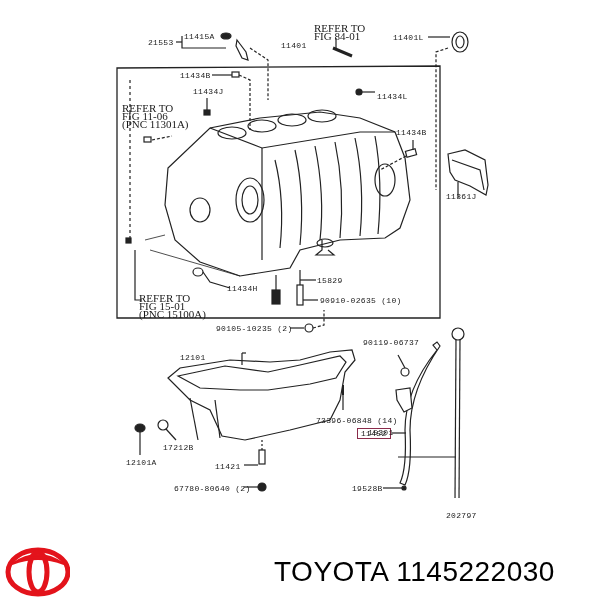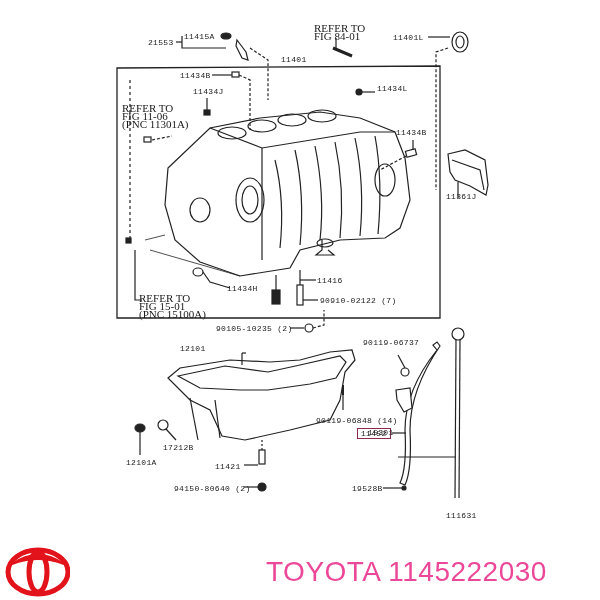--- a/index.html
+++ b/index.html
@@ -2,21 +2,21 @@
 <html><head>
   <meta charset="utf-8">
   <style>
     html, body { margin:0; padding:0; background:#ffffff; }
     body { width:600px; height:600px; position:relative; overflow:hidden; font-family:"Liberation Sans", sans-serif; }
     #diagram { position:absolute; left:0; top:0; width:600px; height:600px; }
     .lbl { position:absolute; font-family:"Liberation Mono", monospace; font-size:8px; color:#1a1a1a; white-space:nowrap; letter-spacing:0.3px; line-height:9px; }
     .note { position:absolute; font-family:Liberation Serif, serif; font-size:11px; color:#1a1a1a; white-space:pre; line-height:8px; }
     .hl { border:1.5px solid #8a2b4a; padding:0 3px; background:#fff; }
     #logo { position:absolute; left:0; top:528px; width:70px; height:72px; }
-    #caption { position:absolute; left:266px; top:556px; font-family:"Liberation Sans", sans-serif; font-size:28px; color:#ec4899; letter-spacing:0.5px; white-space:nowrap; }
+    #caption { position:absolute; left:274px; top:556px; font-family:"Liberation Sans", sans-serif; font-size:28px; color:#000000; letter-spacing:0.5px; white-space:nowrap; }
   </style>
 </head>
 <body>
 
 <svg id="diagram" viewBox="0 0 600 600" xmlns="http://www.w3.org/2000/svg">
   <g fill="none" stroke="#222" stroke-width="1.2">
 
     <path d="M117 68 L440 66 L440 318 L117 318 Z" stroke-width="1.3"></path>
 
     <path d="M182 36 L182 48 L226 48"></path>
@@ -127,50 +127,50 @@
     <line x1="460" y1="340" x2="459" y2="498"></line>
     <line x1="398" y1="457" x2="456" y2="457"></line>
 
     <line x1="383" y1="488" x2="402" y2="488"></line>
     <circle cx="404" cy="488" r="2" fill="#222"></circle>
   </g>
 </svg>
 
 <span class="lbl" style="left:148px;top:38px">21553</span>
 <span class="lbl" style="left:184px;top:32px">11415A</span>
-<span class="lbl" style="left:281px;top:55px">11401</span>
+<span class="lbl" style="left:281px;top:41px">11401</span>
 <span class="note" style="left:314px;top:24px">REFER TO
 FIG 84-01</span>
 <span class="lbl" style="left:393px;top:33px">11401L</span>
 <span class="lbl" style="left:180px;top:71px">11434B</span>
 <span class="lbl" style="left:193px;top:87px">11434J</span>
-<span class="lbl" style="left:377px;top:84px">11434L</span>
+<span class="lbl" style="left:377px;top:92px">11434L</span>
 <span class="lbl" style="left:396px;top:128px">11434B</span>
 <span class="lbl" style="left:446px;top:192px">11361J</span>
 <span class="note" style="left:122px;top:104px">REFER TO
 FIG 11-06
 (PNC 11301A)</span>
 <span class="lbl" style="left:227px;top:284px">11434H</span>
 <span class="note" style="left:139px;top:294px">REFER TO
 FIG 15-01
 (PNC 15100A)</span>
-<span class="lbl" style="left:317px;top:276px">11416</span>
-<span class="lbl" style="left:320px;top:296px">90910-02122 (7)</span>
+<span class="lbl" style="left:317px;top:276px">15829</span>
+<span class="lbl" style="left:320px;top:296px">90910-02635 (10)</span>
 <span class="lbl" style="left:216px;top:324px">90105-10235 (2)</span>
-<span class="lbl" style="left:180px;top:344px">12101</span>
+<span class="lbl" style="left:180px;top:353px">12101</span>
 <span class="lbl" style="left:163px;top:443px">17212B</span>
 <span class="lbl" style="left:126px;top:458px">12101A</span>
 <span class="lbl" style="left:215px;top:462px">11421</span>
-<span class="lbl" style="left:174px;top:484px">94150-80640 (2)</span>
+<span class="lbl" style="left:174px;top:484px">67780-80640 (2)</span>
 <span class="lbl" style="left:363px;top:338px">90119-06737</span>
-<span class="lbl" style="left:316px;top:416px">90119-06848 (14)</span>
+<span class="lbl" style="left:316px;top:416px">73396-06848 (14)</span>
 <span class="lbl hl" style="left:357px;top:428px">11452</span>
 <span class="lbl" style="left:368px;top:428px">15301</span>
 <span class="lbl" style="left:352px;top:484px">19528B</span>
-<span class="lbl" style="left:446px;top:511px">111631</span>
+<span class="lbl" style="left:446px;top:511px">202797</span>
 
 <svg id="logo" viewBox="0 0 70 72" xmlns="http://www.w3.org/2000/svg">
   <g fill="none" stroke="#e3131b" stroke-width="5">
     <ellipse cx="38" cy="44" rx="30" ry="22"></ellipse>
     <ellipse cx="38" cy="44" rx="9" ry="20"></ellipse>
     <path d="M12 36 Q38 18 64 36 Q38 26 12 36 Z" fill="#e3131b" stroke-width="2"></path>
   </g>
 </svg>
 
 <div id="caption">TOYOTA 1145222030</div>

